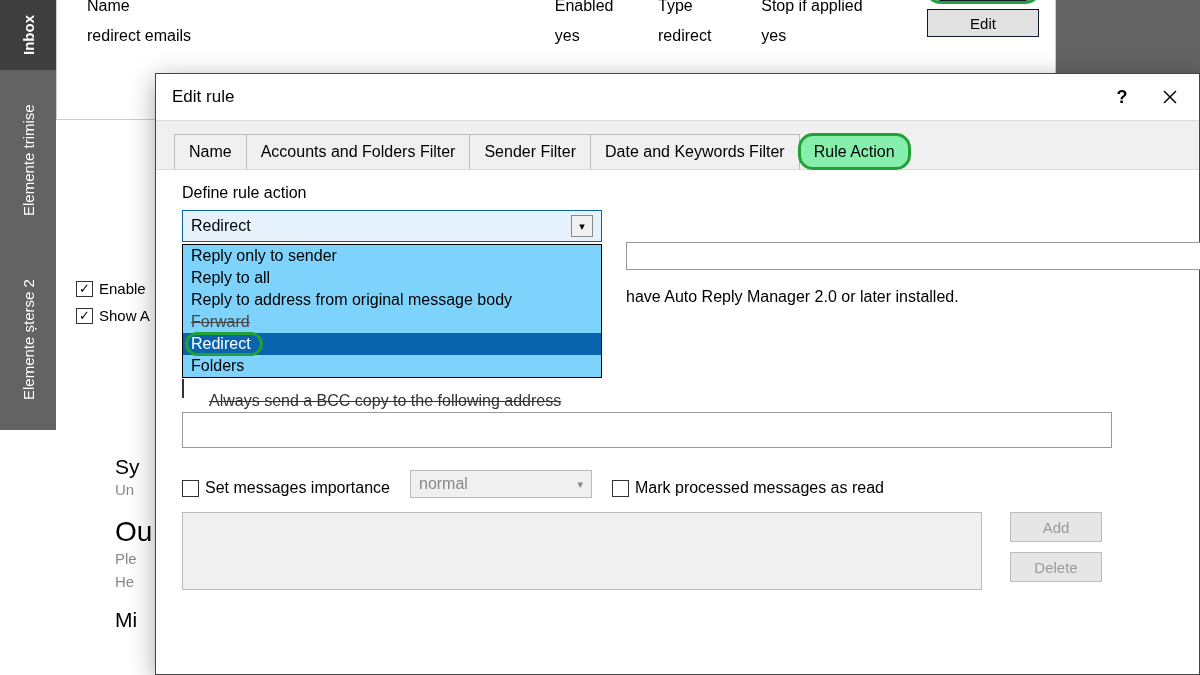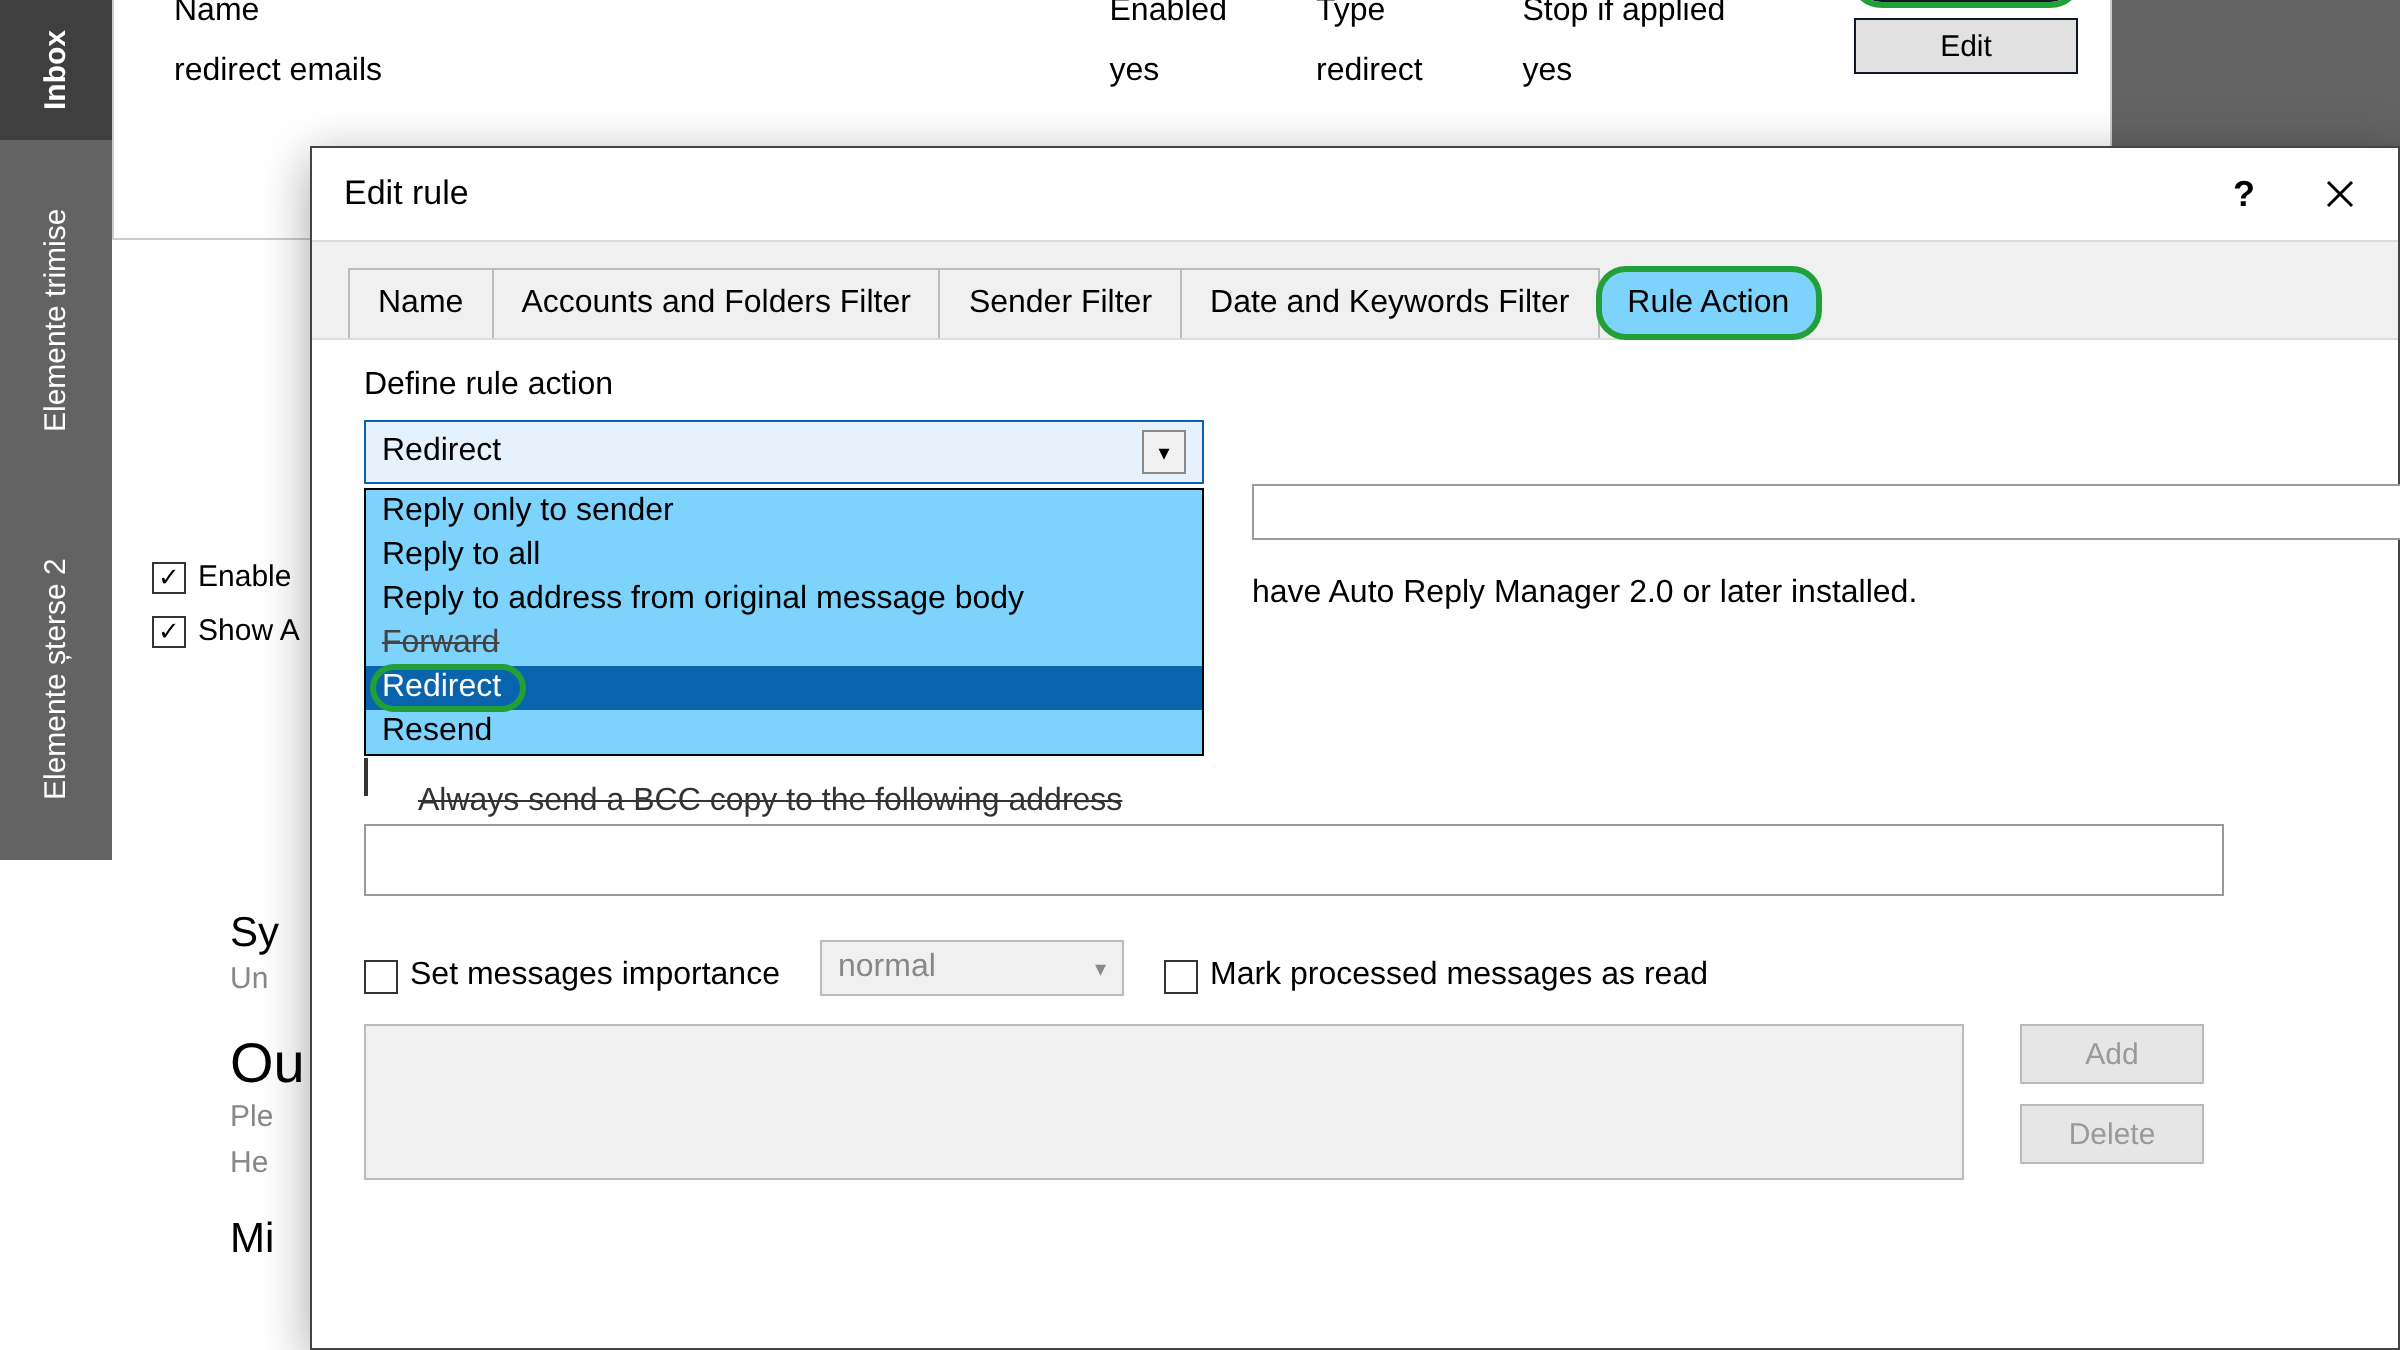--- a/index.html
+++ b/index.html
@@ -71,21 +71,21 @@
   .tabstrip {
     background:#f0f0f0; border-top:1px solid #dcdcdc; border-bottom:1px solid #dcdcdc;
     height:50px; display:flex; align-items:flex-end; padding:0 18px;
   }
   .tab {
     padding:8px 14px; font-size:16px; border:1px solid #bbb; border-bottom:none;
     background:#f0f0f0; margin-right:-1px;
   }
   .tab.highlight {
     outline:3px solid #21a038; border-radius:14px; outline-offset:-2px;
-    background:#7dd3fc;
+    background:#86efac;
   }
 
   .content { padding:14px 26px; font-size:16px; position:relative; }
   .field-row { margin-bottom:8px; }
   .select-closed {
     width:420px; height:32px; border:1px solid #0a64ad; background:#e6f2fb;
     display:flex; align-items:center; justify-content:space-between; padding:0 8px;
     font-size:16px;
   }
   .select-closed .caret {
@@ -128,21 +128,21 @@
   .obscured-cb.b { top:210px; }
 
   .full-input {
     width:930px; height:36px; border:1px solid #999; background:#fff;
     margin-top:6px;
   }
 
   .below-dropdown { margin-top:170px; }
   .row-flex { display:flex; align-items:center; gap:20px; margin-bottom:14px;}
   .sel-disabled {
-    width:152px; height:28px; border:1px solid #bbb; background:#f0f0f0;
+    width:182px; height:28px; border:1px solid #bbb; background:#f0f0f0;
     color:#888; display:flex; align-items:center; justify-content:space-between; padding:0 8px;
   }
   .sel-disabled .caret2 { font-size:11px; color:#888; }
 
   .attach-area { display:flex; gap:28px; margin-top:4px;}
   .attach-list {
     width:800px; height:78px; border:1px solid #bbb; background:#f0f0f0;
   }
   .attach-btns { display:flex; flex-direction:column; gap:10px; }
   .btn-dis {
@@ -247,21 +247,21 @@
 
     <div class="dropdown">
       <div class="opt">Reply only to sender</div>
       <div class="opt">Reply to all</div>
       <div class="opt">Reply to address from original message body</div>
       <div class="opt forward">Forward</div>
       <div class="opt selected">
         <span>Redirect</span>
         <span class="oval"></span>
       </div>
-      <div class="opt">Resend</div>
+      <div class="opt">Folders</div>
     </div>
 
     <div style="position:absolute; left:53px; top:222px; font-size:16px; color:#333; text-decoration:line-through; width:400px; overflow:hidden; white-space:nowrap;">Always send a BCC copy to the following address</div>
 
     <div class="below-dropdown">
       <div class="full-input"></div>
 
       <div class="row-flex" style="margin-top:22px">
         <label class="cb-row">
           <span class="cb"></span>

